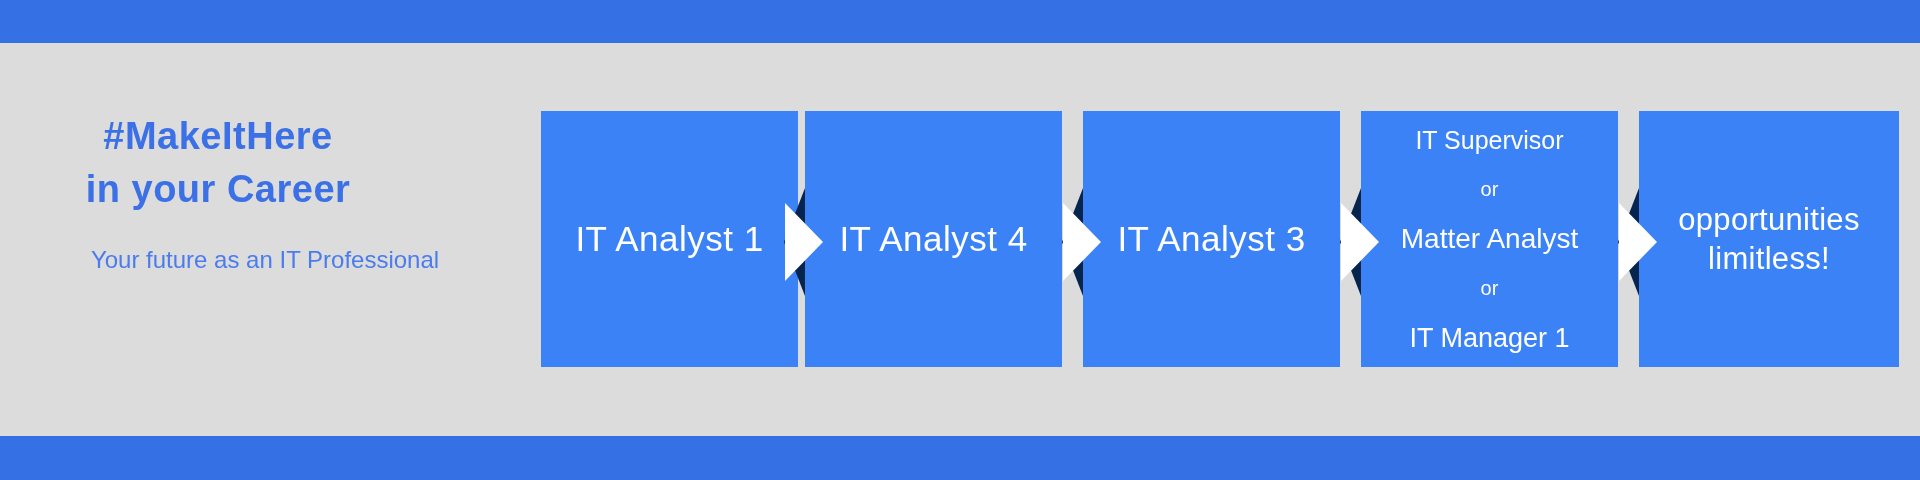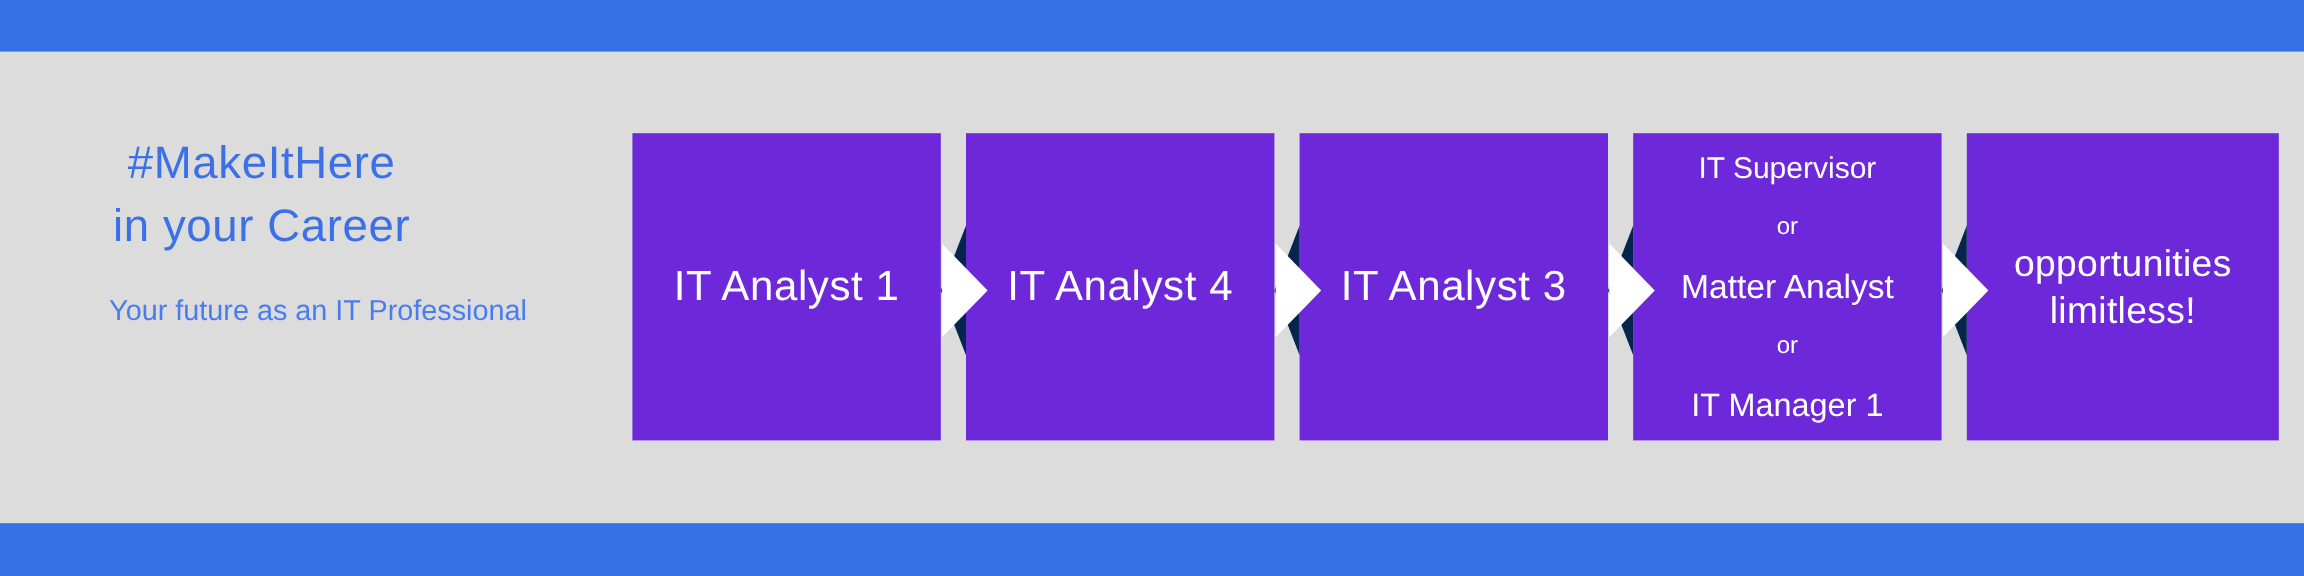--- a/index.html
+++ b/index.html
@@ -9,37 +9,37 @@
     font-family:"Liberation Sans",sans-serif;
   }
   
   .bar{position:absolute;left:0;width:1920px;background:#3571e5;}
   .bar.top{top:0;height:43px;}
   .bar.bottom{top:436px;height:44px;}
 
   
   .headline{
     position:absolute;left:0;top:110px;width:436px;
-    text-align:center;color:#3b70e6;font-weight:normal;
+    text-align:center;color:#3b70e6;font-weight:bold;
     font-size:38px;line-height:53px;letter-spacing:.5px;
   }
   .subtitle{
     position:absolute;left:0;top:238px;width:530px;
     text-align:center;color:#4a7cee;
     font-size:24px;line-height:43px;
   }
 
   
   .pathbox{
     position:absolute;top:111px;height:256px;width:257px;
-    background:#6d28d9;color:#ffffff;
+    background:#3b82f6;color:#ffffff;
     display:flex;flex-direction:column;align-items:center;justify-content:center;
     text-align:center;box-sizing:border-box;
   }
-  .box-1{left:527px;}
+  .box-1{left:541px;}
   .box-2{left:805px;}
   .box-3{left:1083px;}
   .box-4{left:1361px;justify-content:space-between;padding:15px 8px 13px 8px;}
   .box-5{left:1639px;width:260px;}
   .box-label{font-size:35px;letter-spacing:.5px;}
   .l-med{font-size:25px;}
   .l-sm{font-size:20px;}
   .l-lg{font-size:28px;line-height:30px;}
   .l-mgr{font-size:27px;}
   .big-line{font-size:31px;line-height:39px;letter-spacing:.3px;}

